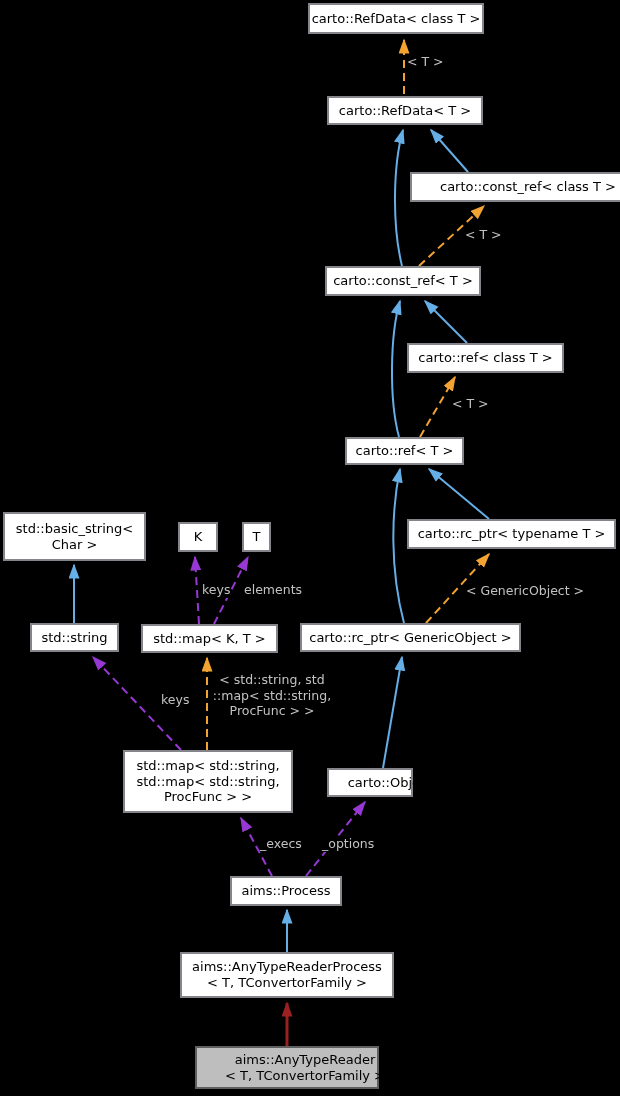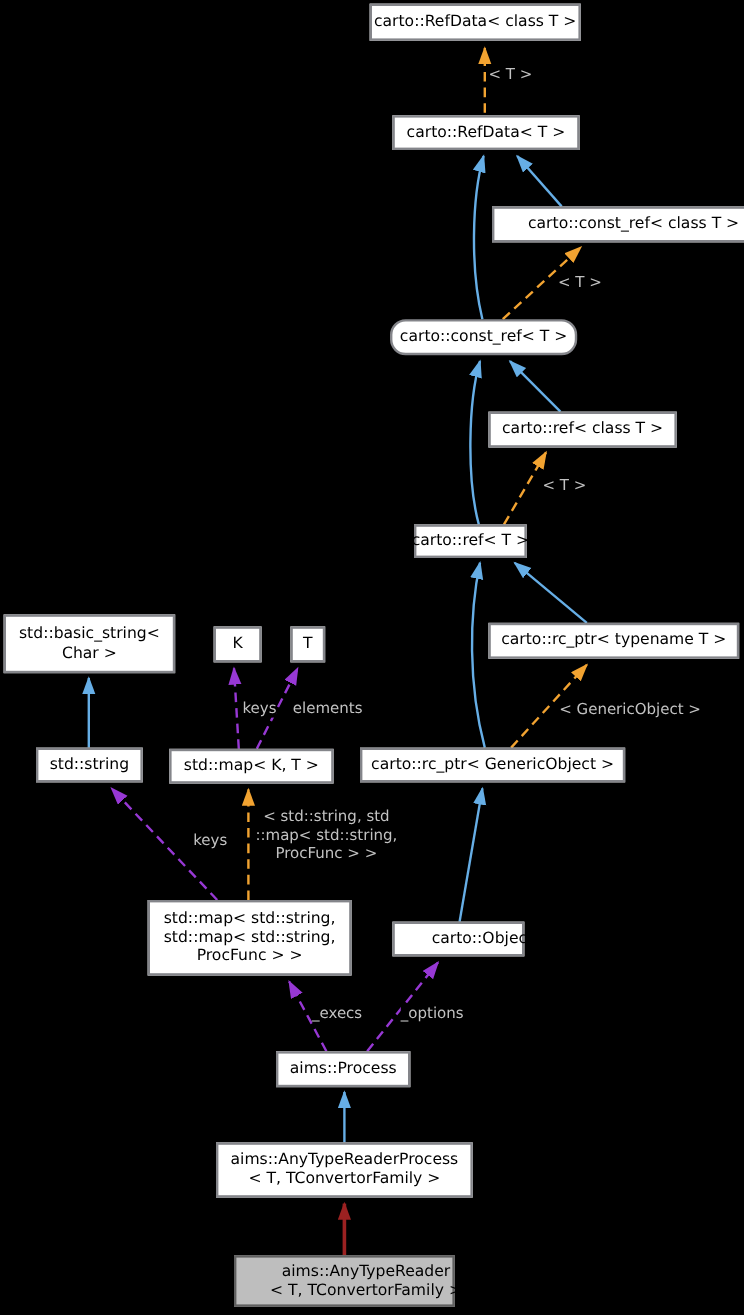--- a/index.html
+++ b/index.html
@@ -77,29 +77,29 @@
   </div>
 
   <div class="node" style="left:327px;top:96px;width:156px;height:29px;">
     <span class="nl">carto::RefData&lt; T &gt;</span>
   </div>
 
   <div class="node" style="left:410px;top:172px;width:236px;height:30px;">
     <span class="nl">carto::const_ref&lt; class T &gt;</span>
   </div>
 
-  <div class="node" style="left:325px;top:266px;width:156px;height:30px;border-radius:13px;">
+  <div class="node" style="left:325px;top:266px;width:156px;height:30px;">
     <span class="nl">carto::const_ref&lt; T &gt;</span>
   </div>
 
   <div class="node" style="left:407px;top:343px;width:157px;height:30px;">
     <span class="nl">carto::ref&lt; class T &gt;</span>
   </div>
 
-  <div class="node" style="left:345px;top:437px;width:94px;height:28px;">
+  <div class="node" style="left:345px;top:437px;width:119px;height:28px;">
     <span class="nl">carto::ref&lt; T &gt;</span>
   </div>
 
   <div class="node" style="left:3px;top:512px;width:143px;height:49px;text-align:center;">
     <span class="nl">std::basic_string&lt;</span>
     <span class="nl">Char &gt;</span>
   </div>
 
   <div class="node" style="left:178px;top:522px;width:40px;height:30px;">
     <span class="nl">K</span>
@@ -124,21 +124,21 @@
   <div class="node" style="left:300px;top:623px;width:221px;height:29px;align-items:center;">
     <span class="nl">carto::rc_ptr&lt; GenericObject &gt;</span>
   </div>
 
   <div class="node" style="left:123px;top:750px;width:170px;height:63px;">
     <span class="nl">std::map&lt; std::string,</span>
     <span class="nl">std::map&lt; std::string,</span>
     <span class="nl">ProcFunc &gt; &gt;</span>
   </div>
 
-  <div class="node" style="left:327px;top:768px;width:110px;height:29px;padding-left:40px;">
+  <div class="node" style="left:327px;top:768px;width:86px;height:29px;padding-left:40px;">
     <span class="nl">carto::Object</span>
   </div>
 
   <div class="node" style="left:230px;top:876px;width:112px;height:30px;">
     <span class="nl">aims::Process</span>
   </div>
 
   <div class="node" style="left:180px;top:952px;width:214px;height:46px;">
     <span class="nl">aims::AnyTypeReaderProcess</span>
     <span class="nl">&lt; T, TConvertorFamily &gt;</span>
@@ -155,15 +155,15 @@
   <span class="elabel" style="left:202px;top:582px;">keys</span>
   <span class="elabel" style="left:244px;top:582px;">elements</span>
   <span class="elabel" style="left:466px;top:583px;">&lt; GenericObject &gt;</span>
   <span class="elabel" style="left:161px;top:692px;">keys</span>
   <span class="elabel center" style="left:209px;top:672px;width:126px;">
     <span class="nl">&lt; std::string, std</span>
     <span class="nl">::map&lt; std::string,</span>
     <span class="nl">ProcFunc &gt; &gt;</span>
   </span>
   <span class="elabel" style="left:260px;top:836px;">_execs</span>
-  <span class="elabel" style="left:334px;top:836px;">_options</span>
+  <span class="elabel" style="left:322px;top:836px;">_options</span>
 
 </div>
 
 </body></html>

